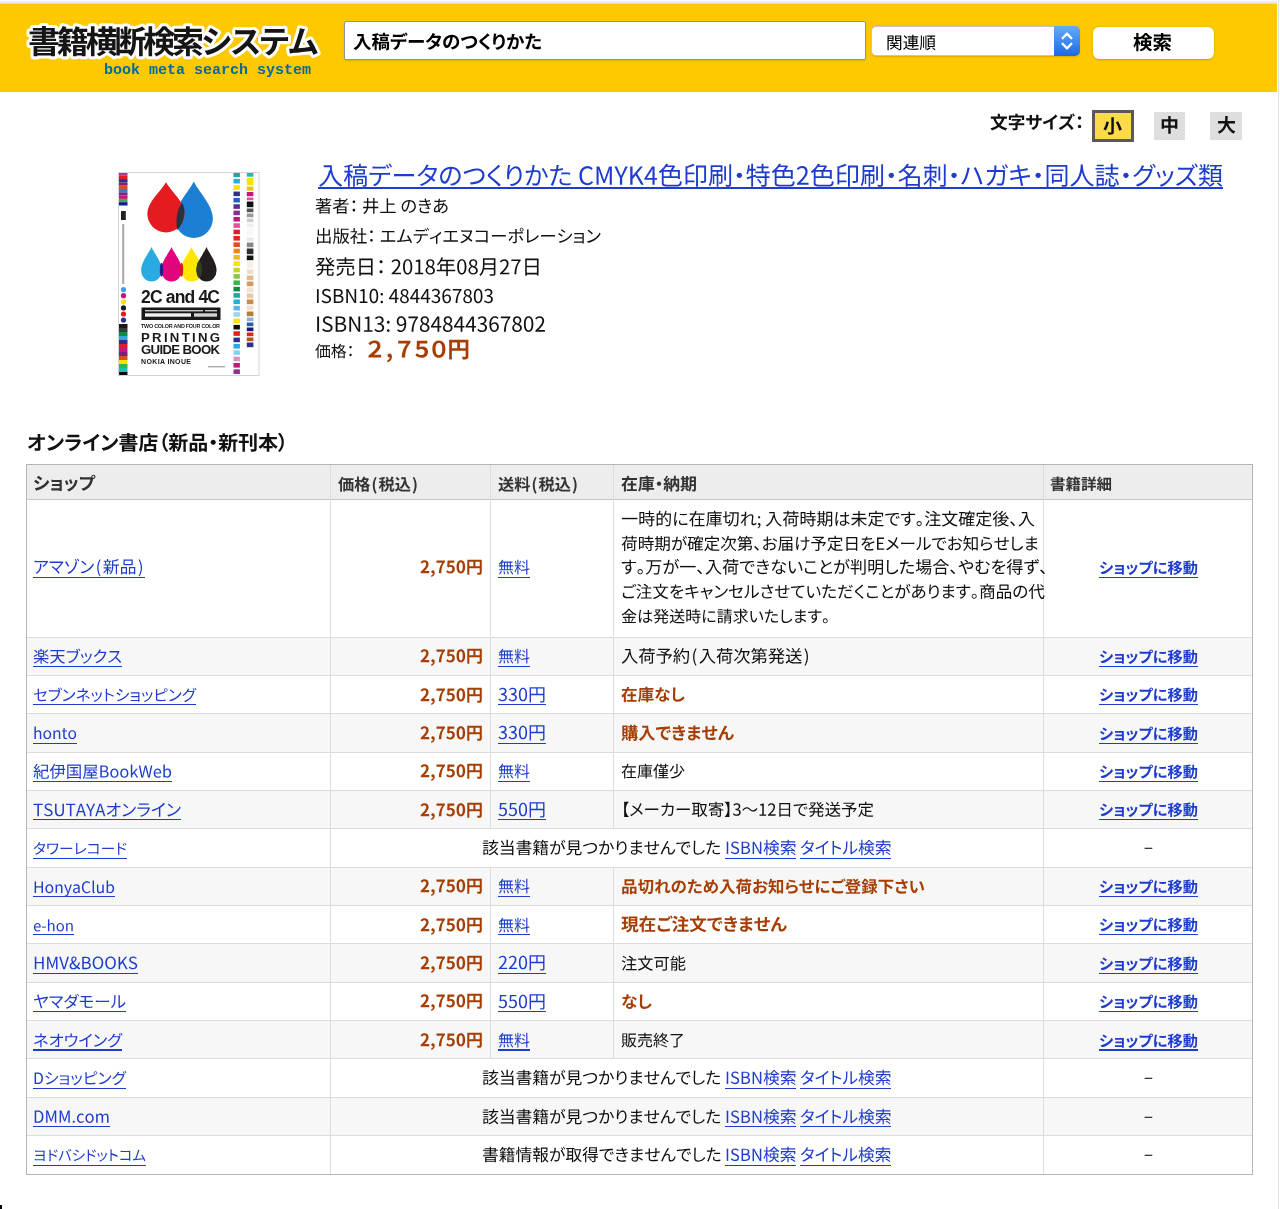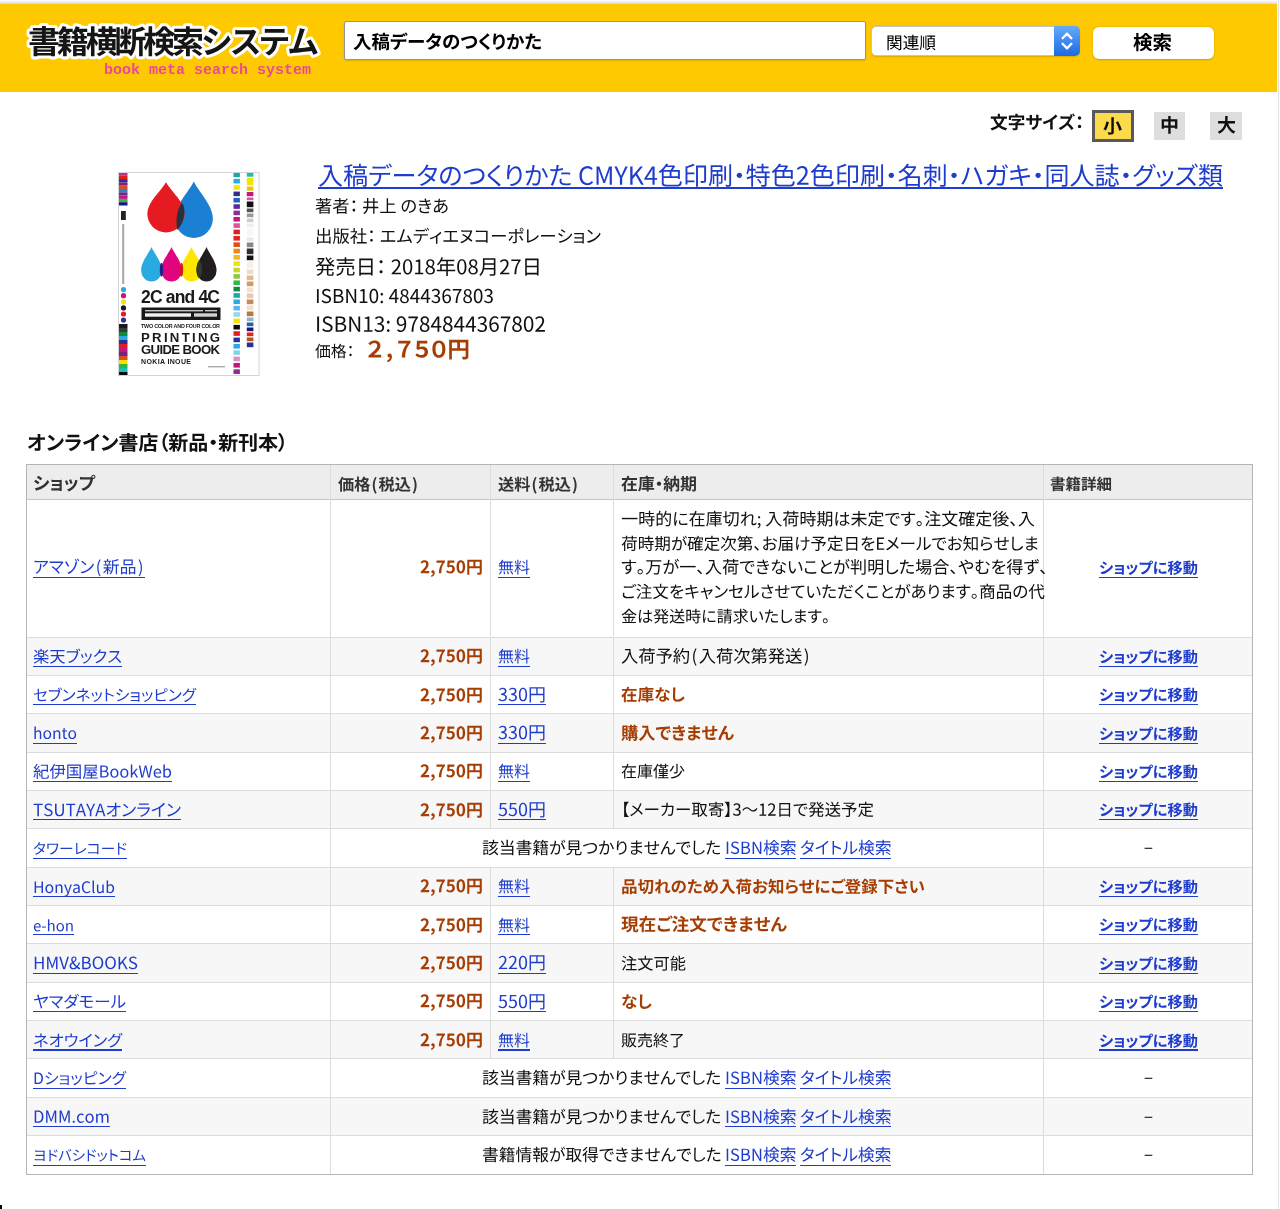--- a/index.html
+++ b/index.html
@@ -347,21 +347,21 @@
       <use href="#g2" x="1800"></use>
       <use href="#g3" x="2700"></use>
       <use href="#g4" x="3600"></use>
       <use href="#g5" x="4500"></use>
       <use href="#g6" x="5400"></use>
       <use href="#g7" x="6300"></use>
       <use href="#g8" x="7200"></use>
       <use href="#g9" x="8100"></use>
     </g>
   </svg>
-<div style="position:absolute;left:104px;top:62px;font:bold 15px 'Liberation Mono',monospace;color:#ec4899;white-space:nowrap;letter-spacing:0">book meta search system</div>
+<div style="position:absolute;left:104px;top:62px;font:bold 15px 'Liberation Mono',monospace;color:#0369a1;white-space:nowrap;letter-spacing:0">book meta search system</div>
 <div style="position:absolute;left:343.50px;top:20.50px;width:522.00px;height:39.50px;background:#fff;border:1.5px solid #949494;border-radius:2px;box-sizing:border-box;box-shadow:0 1px 2px rgba(0,0,0,.12)"></div>
 <svg style="position:absolute;left:352.5px;top:31.46px;overflow:visible;" width="189.00" height="22.16" viewBox="0 -950 10234 1200">
     <g fill="#000">
       <use href="#g10" x="0"></use>
       <use href="#g11" x="1000"></use>
       <use href="#g12" x="1971"></use>
       <use href="#g13" x="2926"></use>
       <use href="#g14" x="3882"></use>
       <use href="#g15" x="4822"></use>
       <use href="#g16" x="5793"></use>

